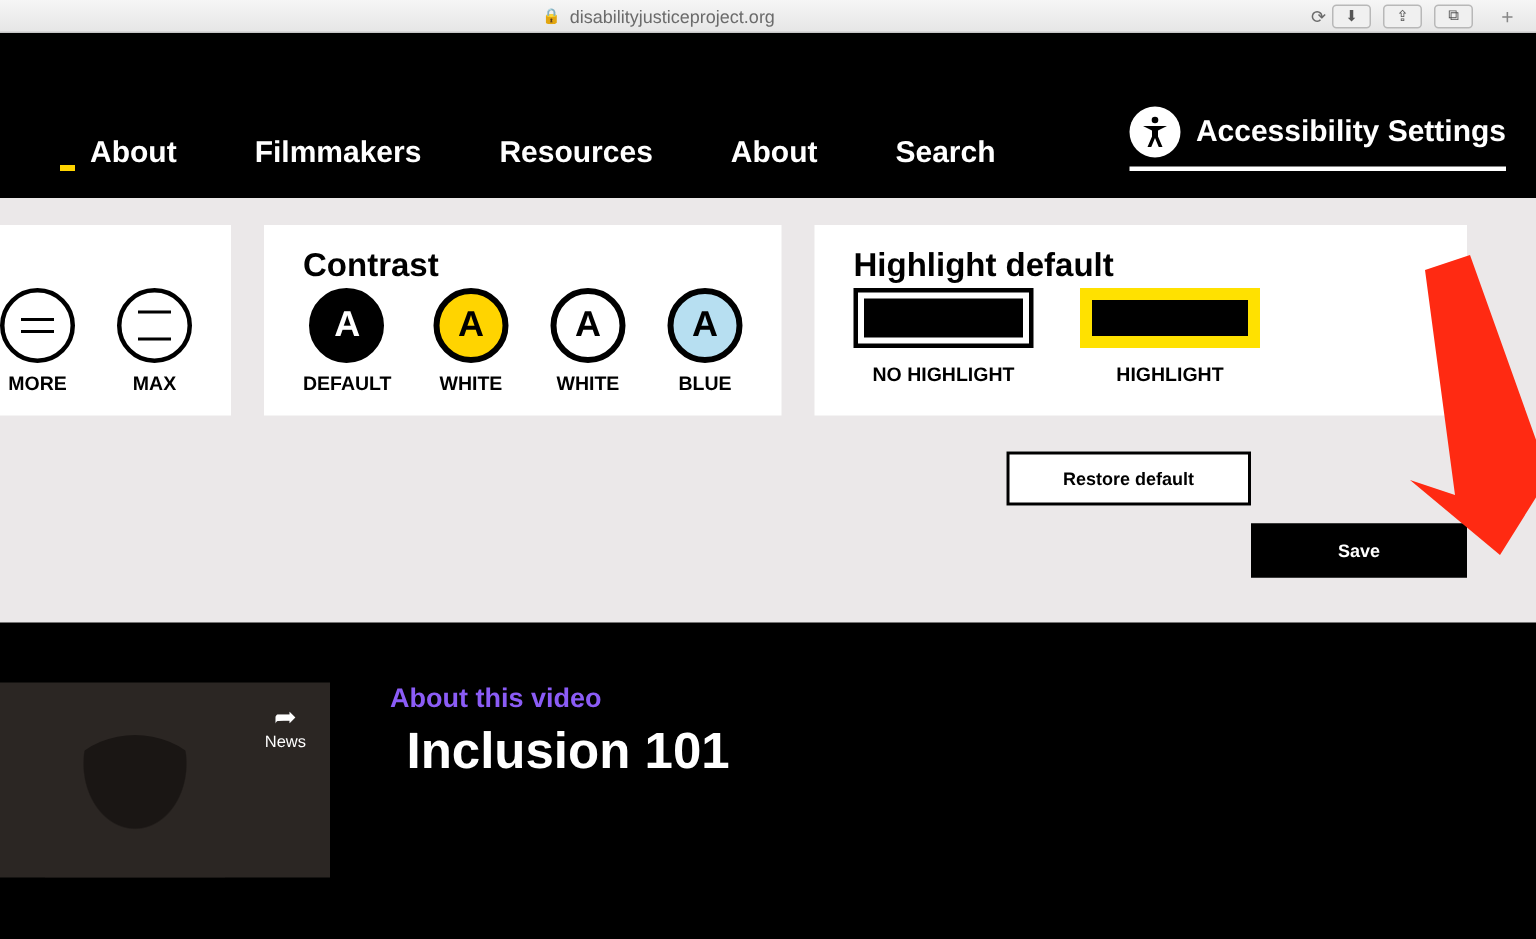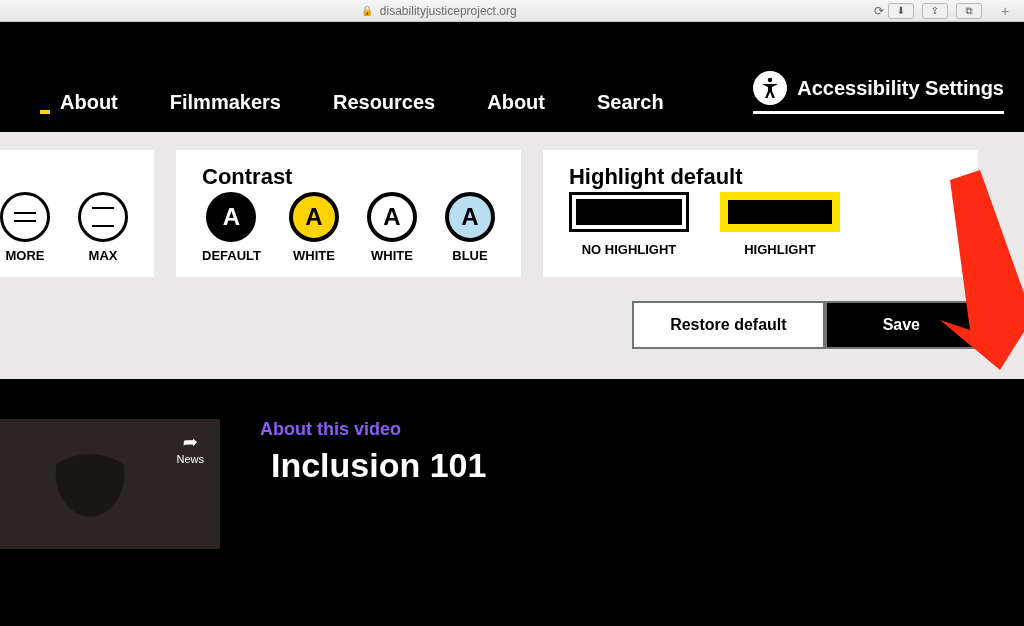--- a/index.html
+++ b/index.html
@@ -34,23 +34,23 @@
 
     .hi-row { display: flex; gap: 31px; align-items: center; }
     .hi-opt { display: flex; flex-direction: column; align-items: center; gap: 10px; font-size: 13px; font-weight: 700; }
     .hi-box { width: 120px; height: 40px; }
     .hi-nohl { border: 3px solid #000; background: #fff; padding: 4px; }
     .hi-nohl-inner { width: 100%; height: 100%; background: #000; }
     .hi-hl { background: #ffe100; padding: 8px; }
     .hi-hl-inner { width: 100%; height: 100%; background: #000; }
 
     .btn-row { display: flex; justify-content: flex-end; padding: 24px 46px 30px 0; gap: 0; }
-    .btn { height: 48px; padding: 0 36px; font-size: 16px; font-weight: 600; border: 2px solid #737373; cursor: pointer; display: flex; align-items: center; }
+    .btn { height: 36px; padding: 0 36px; font-size: 12px; font-weight: 600; border: 2px solid #000000; cursor: pointer; display: flex; align-items: center; }
     .btn-restore { background: #fff; color: #000; }
-    .btn-save { background: #000; color: #fff; font-weight: 700; padding: 0 56px; }
+    .btn-save { background: #000; color: #fff; font-weight: 700; padding: 0 56px; margin-top: 48px; }
 
     .content { background: #000; height: 300px; padding: 40px 0 0 0; margin-left: -120px; }
     .headline { color: #fff; font-weight: 800; font-size: 34px; margin-left: 120px; margin-bottom: 40px; }
     .video-row { display: flex; gap: 40px; margin-left: 120px; }
     .video-thumb { width: 220px; height: 130px; background: #2b2623; position: relative; }
     .share { position: absolute; right: 16px; top: 12px; color: #fff; text-align: center; font-size: 11px; }
     .share-icon { font-size: 18px; }
     .silhouette { position: absolute; bottom: 0; left: 30px; width: 120px; height: 95px; background: radial-gradient(ellipse at 50% 20%, #1a1614 0%, #1a1614 40%, transparent 41%), #2b2623; border-radius: 60px 60px 0 0; }
     .video-meta { display: flex; flex-direction: column; gap: 6px; }
     .about-label { color: #8b5cf6; font-weight: 800; font-size: 18px; }

